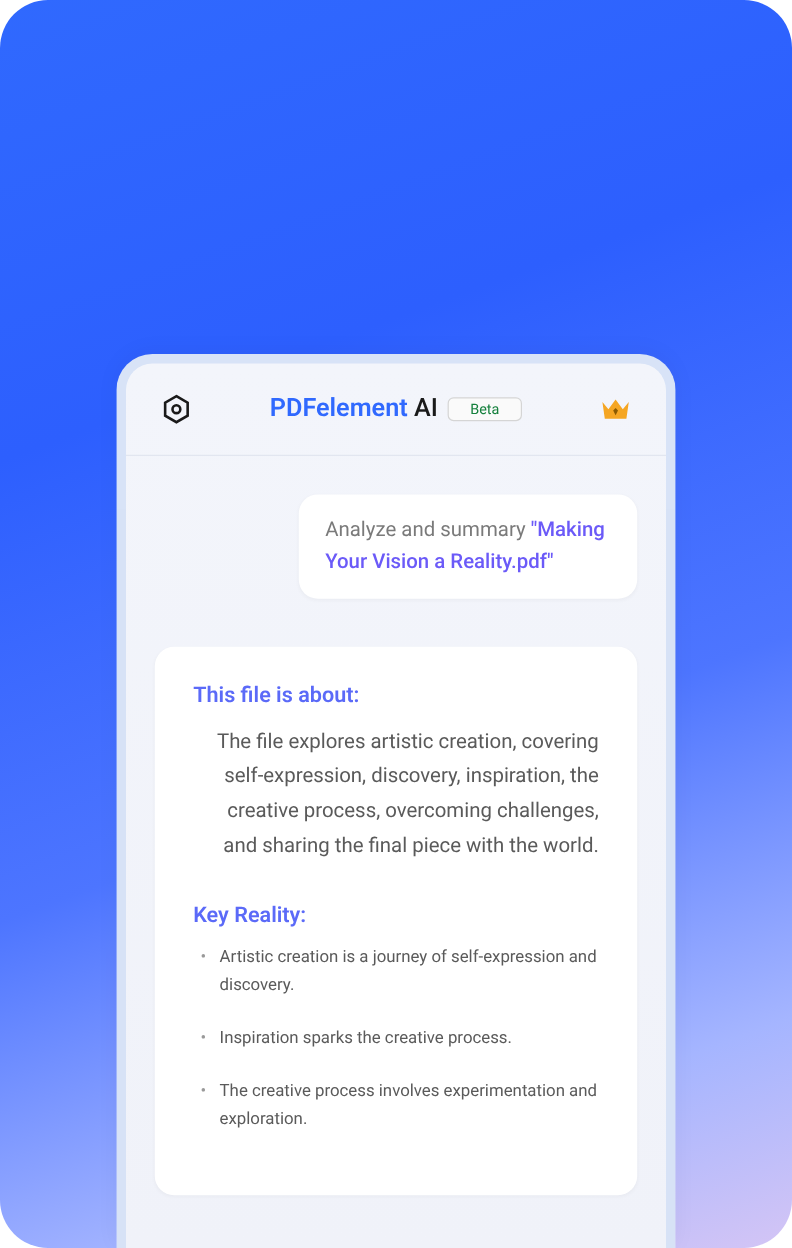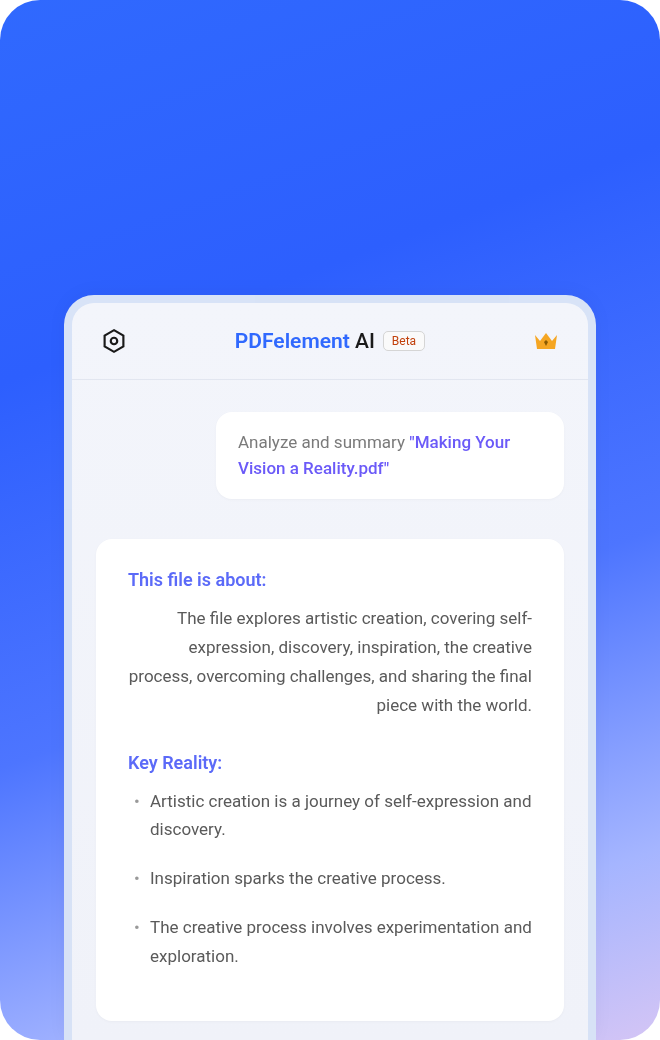--- a/index.html
+++ b/index.html
@@ -20,21 +20,21 @@
       height: 100%;
       background: linear-gradient(160deg, #3069fe 0%, #2d5ffe 30%, #4d75ff 60%, #a5b5ff 85%, #d4c5f5 100%);
       border-radius: 40px;
       padding-top: 295px;
       display: flex;
       justify-content: center;
       overflow: hidden;
     }
     
     .app-container {
-      width: 532px;
+      width: 466px;
       background: #e8eef9;
       border-radius: 30px 30px 0 0;
       overflow: hidden;
       display: flex;
       flex-direction: column;
       box-shadow: 0 -2px 20px rgba(0,0,0,0.04);
       border: 8px solid rgba(200, 215, 245, 0.5);
       border-bottom: none;
     }
     
@@ -77,24 +77,24 @@
       color: #3069fe;
     }
     
     .title-ai {
       color: #1a1a1a;
       font-weight: 500;
     }
     
     .beta-badge {
       font-size: 12px;
-      color: #c2410c;
+      color: #15803d;
       border: 1px solid #d5d5d5;
       border-radius: 5px;
-      padding: 2px 8px;
+      padding: 2px 18px;
       background: #fafafa;
     }
     
     .crown-icon {
       width: 28px;
       height: 24px;
     }
     
     .content-area {
       padding: 32px 24px;
@@ -143,21 +143,21 @@
       margin-bottom: 32px;
       text-align: right;
     }
     
     .key-points-list {
       list-style: none;
       padding: 0;
     }
     
     .key-points-list li {
-      font-size: 17px;
+      font-size: 14px;
       color: #5a5a5a;
       line-height: 1.7;
       padding-left: 22px;
       position: relative;
       margin-bottom: 20px;
     }
     
     .key-points-list li:before {
       content: "•";
       position: absolute;

